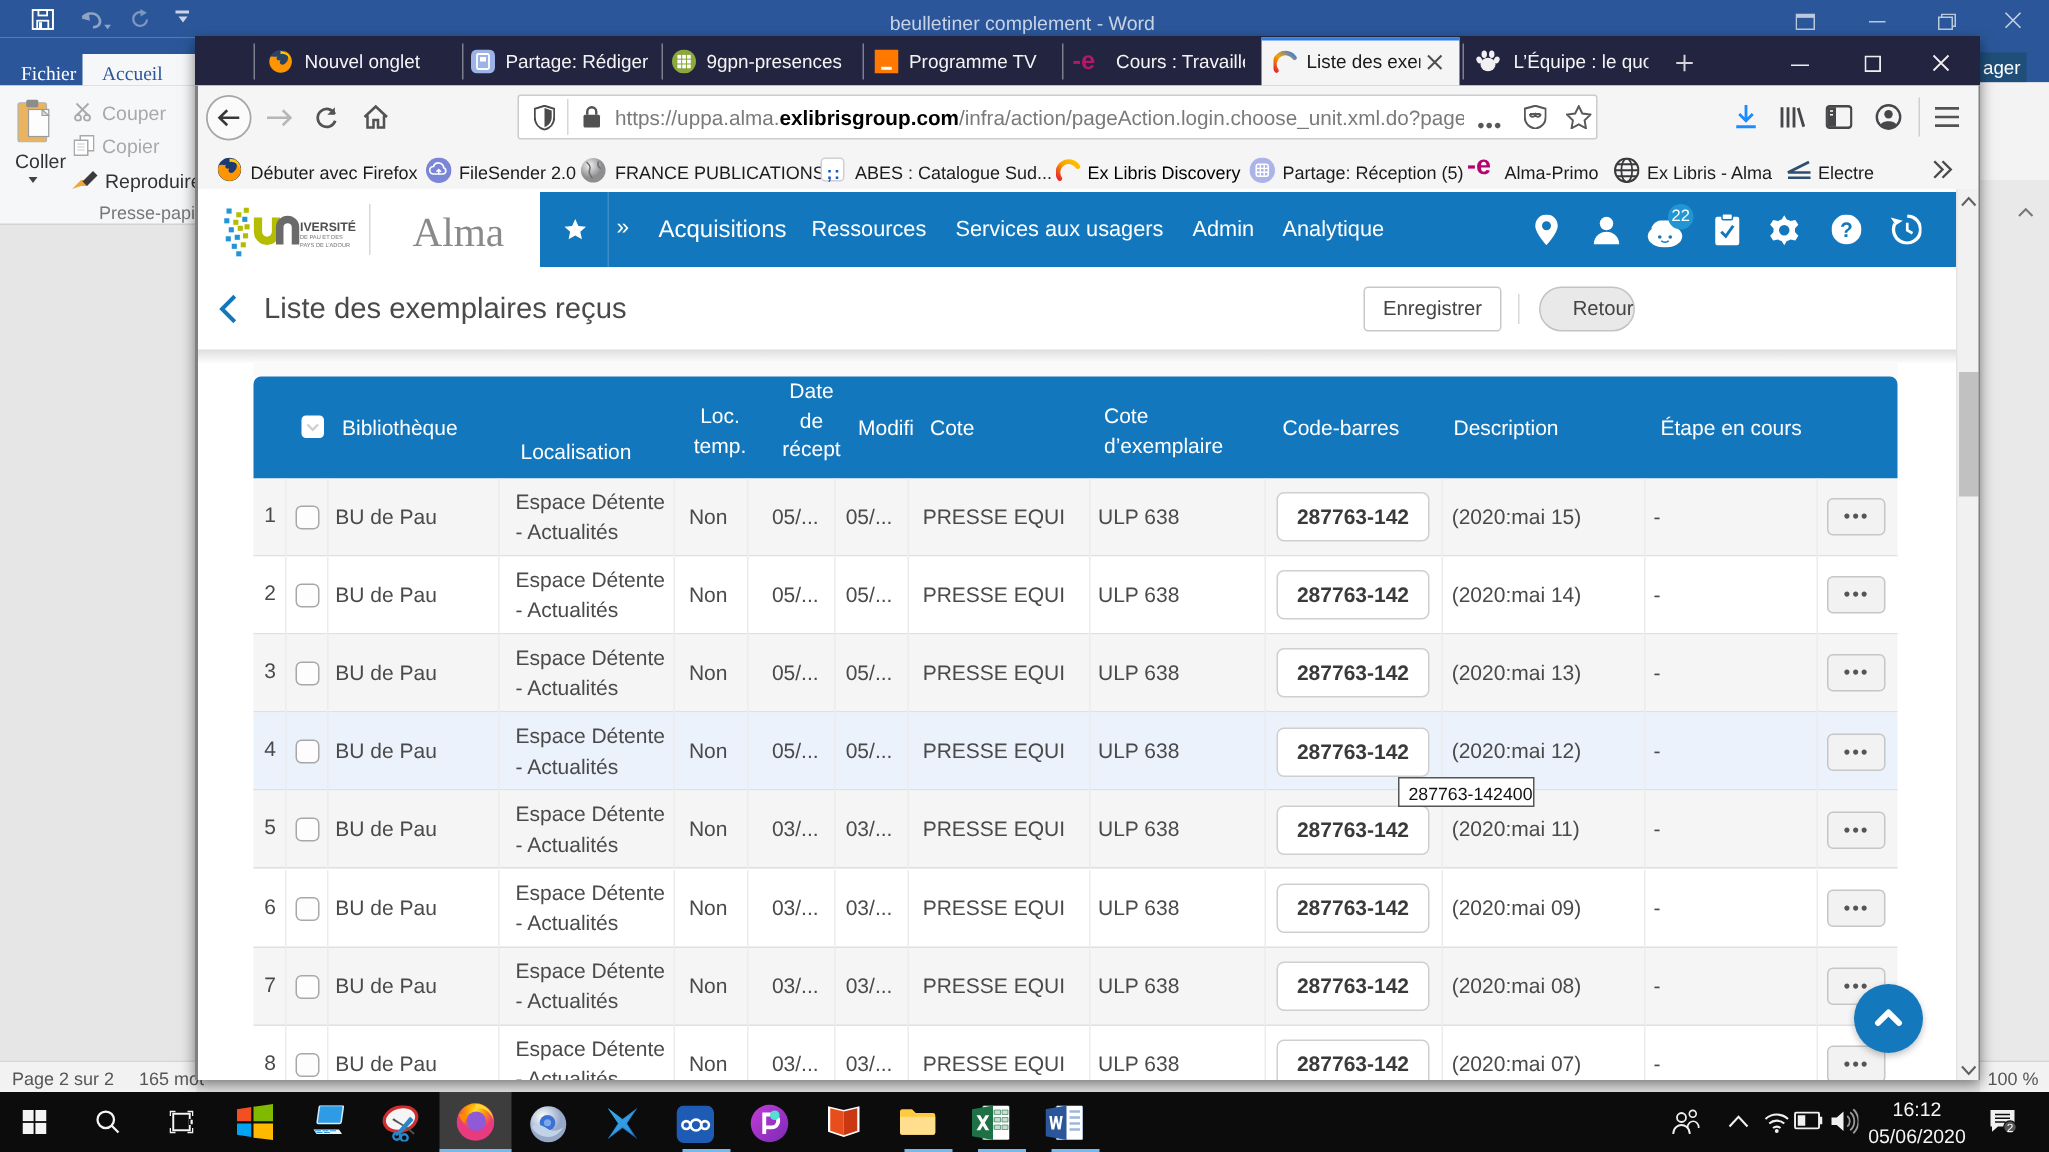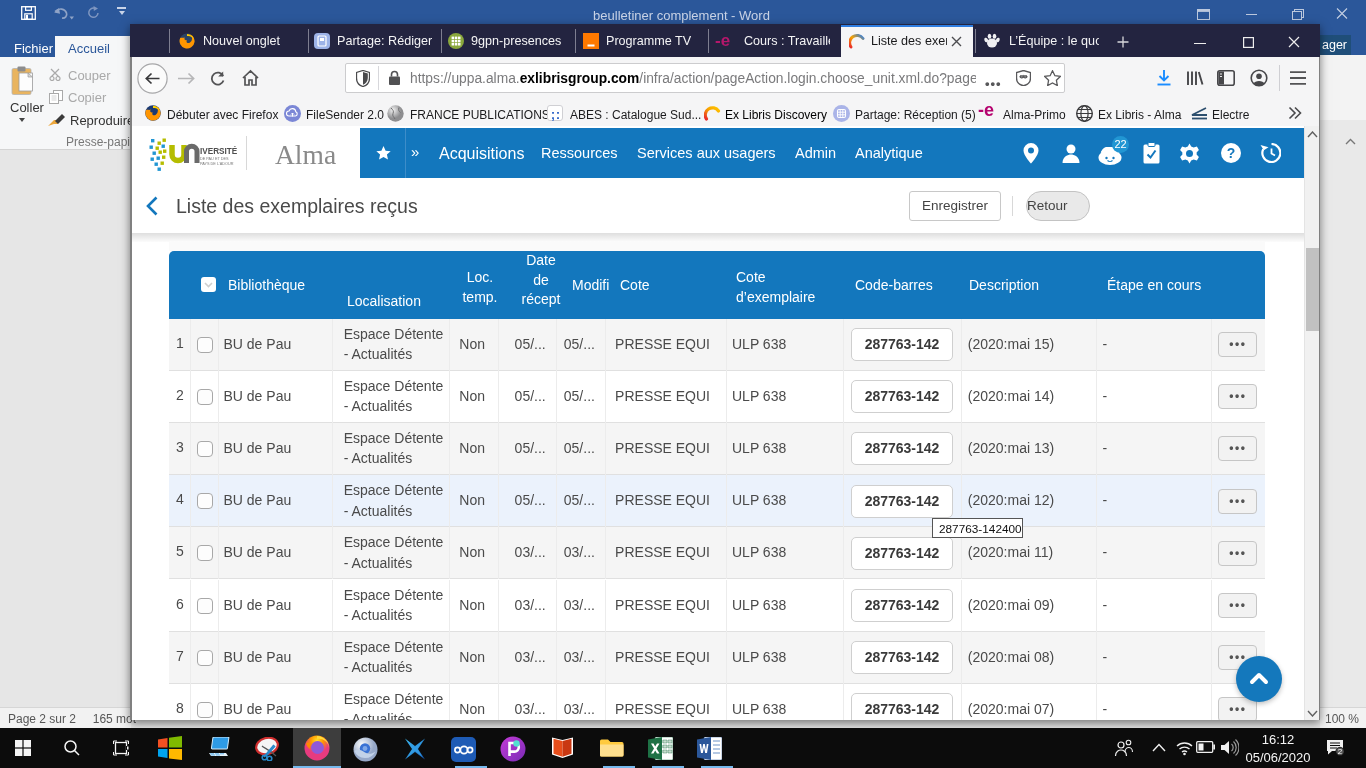--- a/index.html
+++ b/index.html
@@ -45,21 +45,21 @@
   <div class="abs" style="left:1246px;top:14px;width:11px;height:1.4px;background:#bcc8dd;"></div>
   <svg class="abs" style="left:1292px;top:9px;" width="12" height="11" viewBox="0 0 12 11">
     <rect x="2.5" y="0.5" width="9" height="8" fill="none" stroke="#bcc8dd" stroke-width="1"></rect>
     <rect x="0.5" y="2.5" width="9" height="8" fill="#2b579a" stroke="#bcc8dd" stroke-width="1"></rect>
   </svg>
   <svg class="abs" style="left:1336px;top:8px;z-index:30;" width="12" height="11" viewBox="0 0 12 11">
     <path d="M1 0.5 L11 10.5 M11 0.5 L1 10.5" stroke="#c3cfe3" stroke-width="1.1"></path>
   </svg>
 </div>
 
-<div class="abs" style="left:0;top:25px;width:131px;height:32px;background:#2b579a;">
+<div class="abs" style="left:0;top:25px;width:131px;height:32px;background:#2b579a;font-family:Liberation Serif, serif;">
   <div class="abs" style="left:14px;top:16px;color:#fff;font-size:13px;">Fichier</div>
   <div class="abs" style="left:55px;top:11px;width:76px;height:21px;background:#f6f7f8;"></div>
   <div class="abs" style="left:68px;top:16px;color:#2b579a;font-size:13px;">Accueil</div>
 </div>
 <div class="abs" style="left:0;top:57px;width:131px;height:93px;background:#f6f7f8;border-bottom:1px solid #d4d4d4;">
 
   <svg class="abs" style="left:11px;top:9px;" width="24" height="32" viewBox="0 0 24 32">
     <rect x="1" y="2.5" width="19" height="26" rx="1.5" fill="#e9b45f" stroke="#b3b3b3" stroke-width="0.8"></rect>
     <rect x="6.5" y="0.5" width="8" height="5" rx="1" fill="#8c8c8c"></rect>
     <rect x="8" y="7" width="13.5" height="18" fill="#fdfdfd" stroke="#9b9b9b" stroke-width="0.8"></rect>
@@ -392,21 +392,21 @@
     </svg>
 
   <div class="abs" style="left:0;top:154px;width:1174px;height:55px;background:#fff;"></div>
   <div class="abs" style="left:0;top:209px;width:1174px;height:9px;background:linear-gradient(to bottom, rgba(0,0,0,0.13), rgba(0,0,0,0.01));"></div>
   <svg class="abs" style="left:15px;top:172px;" width="14" height="20" viewBox="0 0 14 20">
       <path d="M11.5 1.5 L3 10 L11.5 18.5" fill="none" stroke="#1377bd" stroke-width="2.6"></path>
     </svg>
   <div class="abs" style="left:46px;top:171px;color:#4a4a4a;font-size:19.5px;">Liste des exemplaires reçus</div>
   <div class="abs" style="left:779px;top:167px;width:92px;height:30px;background:#fff;border:1px solid #c8c8c8;border-radius:3px;color:#444;font-size:13.5px;text-align:center;line-height:28px;">Enregistrer</div>
   <div class="abs" style="left:882px;top:172px;width:1px;height:20px;background:#d8d8d8;"></div>
-  <div class="abs" style="left:896px;top:167px;width:64px;height:30px;background:#e9e9e9;border:1px solid #c3c3c3;border-radius:15px;color:#444;font-size:13.5px;text-align:left;line-height:28px;">Retour</div>
+  <div class="abs" style="left:896px;top:167px;width:64px;height:30px;background:#e9e9e9;border:1px solid #c3c3c3;border-radius:15px;color:#444;font-size:13.5px;text-align:right;line-height:28px;">Retour</div>
 
   <div class="abs" style="left:39px;top:218px;width:1096px;height:8.5px;background:#fafafa;"></div>
   <div class="abs" style="left:39px;top:226.5px;width:1096px;height:68px;background:#1377bd;border-radius:5px 5px 0 0;"></div>
   <div class="abs" style="left:71px;top:253px;width:15px;height:15px;background:#fff;border-radius:3px;"><svg width="15" height="15" viewBox="0 0 15 15">
         <path d="M4 6 L7.5 9.5 L11 6" fill="none" stroke="#cfcfcf" stroke-width="1.6"></path>
       </svg></div>
   <div class="abs hdr" style="left:98px;top:253px;">Bibliothèque</div>
   <div class="abs hdr" style="left:217px;top:245px;margin-top:24px;">Localisation</div>
   <div class="abs hdr" style="left:330px;top:244px;width:40px;text-align:center;line-height:19.5px;">Loc.<br>temp.</div>
   <div class="abs hdr" style="left:385px;top:227px;width:52px;text-align:center;line-height:19.5px;">Date<br>de<br>récept</div>

